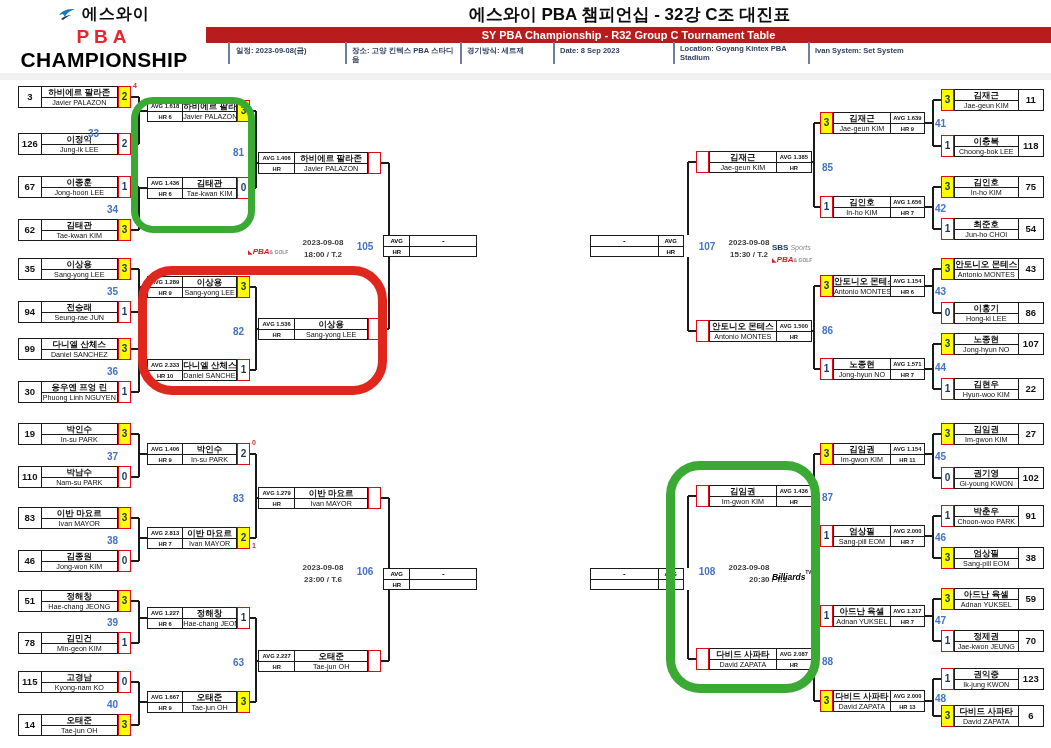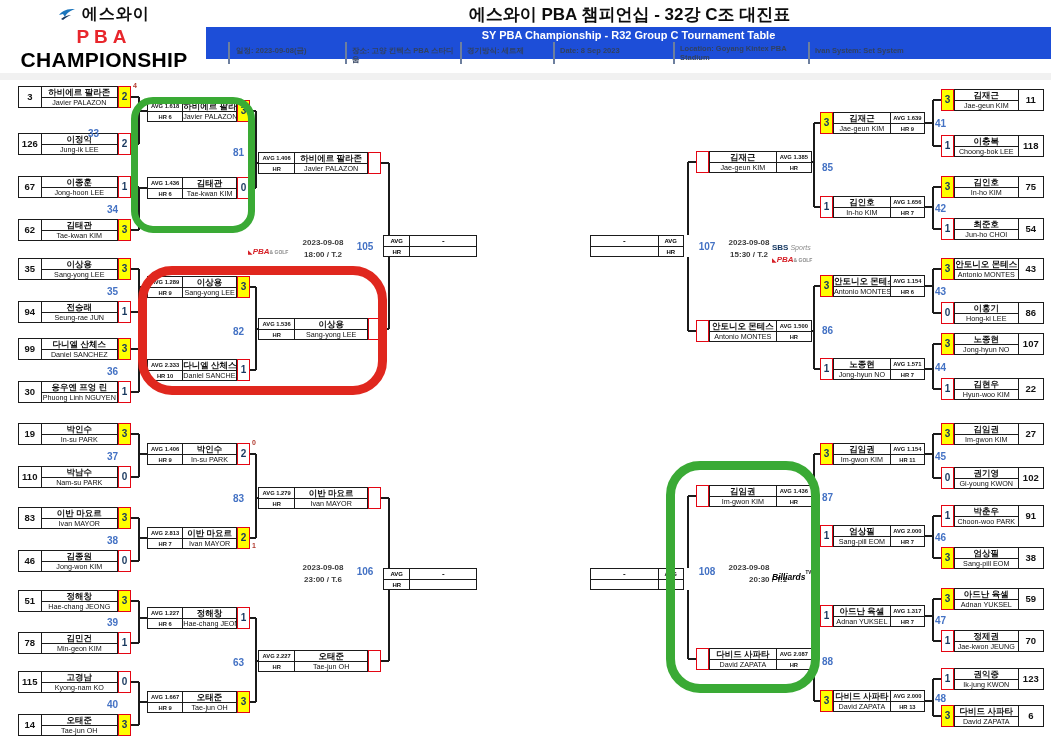--- a/index.html
+++ b/index.html
@@ -4,21 +4,21 @@
 <style>
   html,body{margin:0;padding:0;background:#fff;}
   body{width:1051px;height:748px;position:relative;font-family:"Liberation Sans","DejaVu Sans",sans-serif;overflow:hidden;}
   .abs{position:absolute;}
   
   #logo-block{left:0;top:4px;width:208px;text-align:center;}
   #logo-line1{font-size:16px;font-weight:bold;color:#0d0d0d;letter-spacing:1px;}
   #logo-line2{font-size:19px;font-weight:bold;color:#e8262c;letter-spacing:5px;margin-top:1px;}
   #logo-line3{font-size:21px;font-weight:800;color:#000;letter-spacing:.3px;margin-top:0px;}
   #page-title{left:208px;top:3px;width:843px;text-align:center;font-size:17px;font-weight:bold;color:#0d0d0d;}
-  #subtitle-bar{left:206px;top:27px;width:845px;height:32px;background:#1d4ed8;color:#fff;font-size:11px;font-weight:bold;text-align:center;line-height:16px;}
+  #subtitle-bar{left:206px;top:27px;width:845px;height:16px;background:#b91c1c;color:#fff;font-size:11px;font-weight:bold;text-align:center;line-height:16px;}
   .info-cell{top:46px;height:18px;font-size:7.5px;font-weight:bold;color:#31415f;line-height:9px;}
   .vsep{top:42px;width:2px;height:22px;background:#6d7f9e;}
   #gray-strip{left:0;top:73px;width:1051px;height:7px;background:#f1f1f1;}
   
   .pmain{position:absolute;height:22px;background:#fff;border:1px solid #1b1b1b;display:flex;box-sizing:border-box;}
   .cell{height:100%;box-sizing:border-box;overflow:hidden;}
   .cell+.cell{border-left:1px solid #1b1b1b;}
   .seedcell{font-size:9.5px;font-weight:bold;text-align:center;line-height:20px;color:#111;}
   .stack2{display:flex;flex-direction:column;}
   .row1,.row2{height:10px;line-height:10px;text-align:center;white-space:nowrap;overflow:hidden;}

